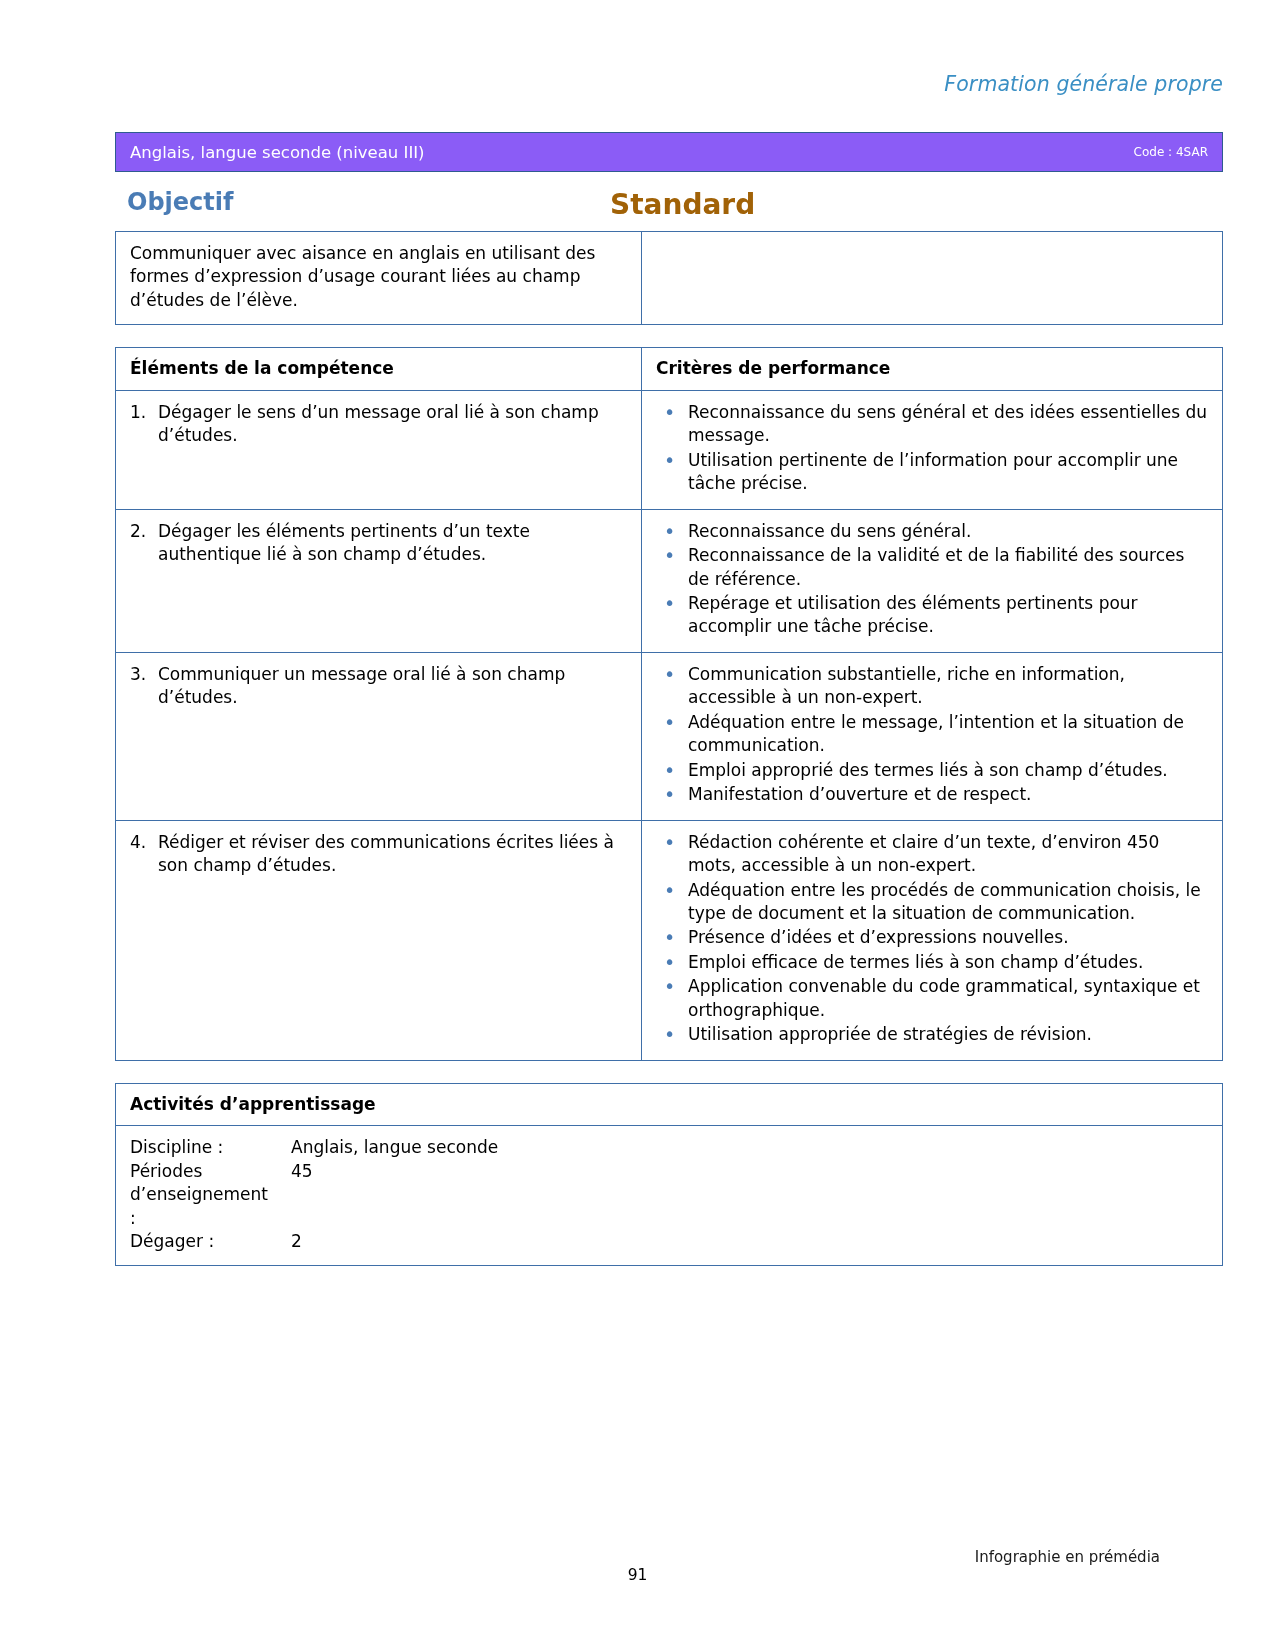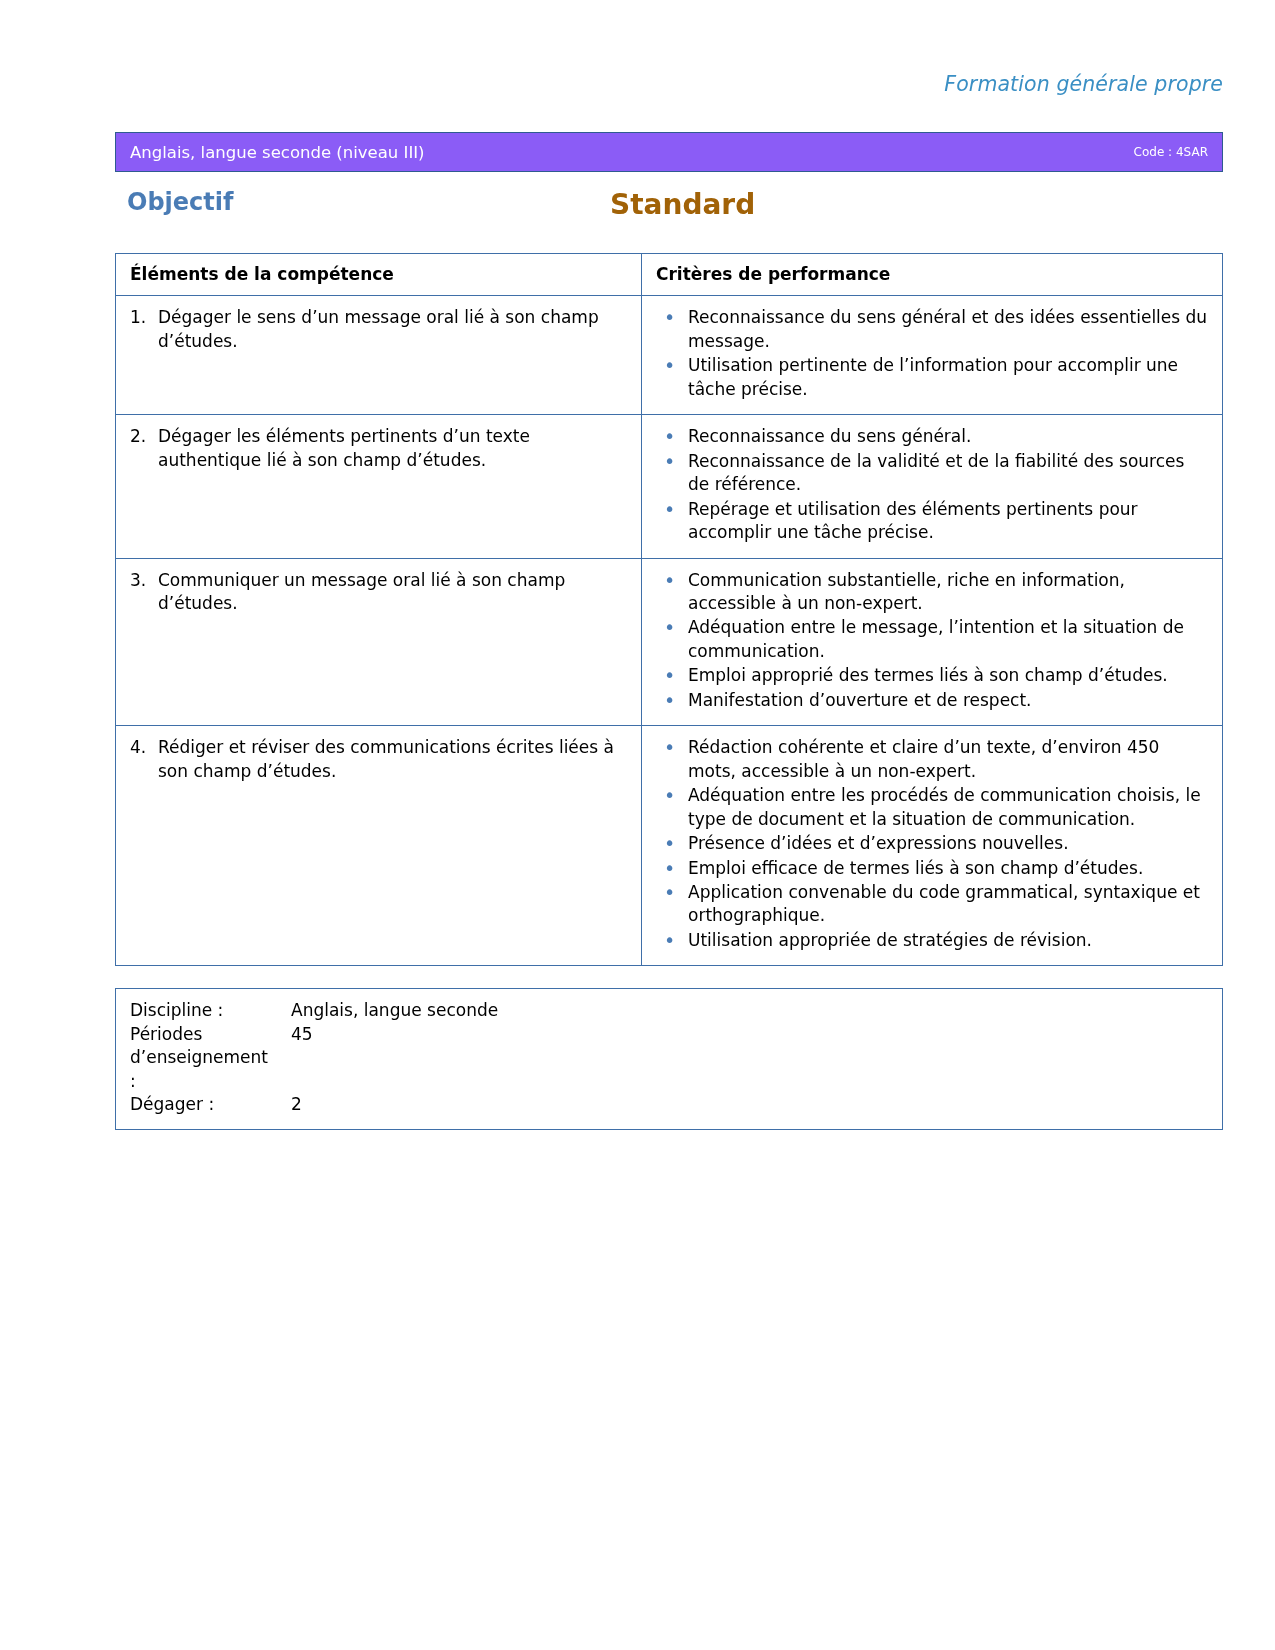--- a/index.html
+++ b/index.html
@@ -169,20 +169,26 @@
     <span class="right">Code : 4SAR</span>
   </div>
 
   <div class="headings">
     <div class="h-objectif">Objectif</div>
     <div class="h-standard">Standard</div>
   </div>
 
   <table class="block">
     <tbody>
+    <tr class="enonce-body">
+      <td class="col-left">
+        <div class="enonce-text">Communiquer avec aisance en anglais en utilisant des formes d’expression d’usage courant liées au champ d’études de l’élève.</div>
+      </td>
+      <td class="col-right"></td>
+    </tr>
   </tbody>
     </table>
 
   <table class="block">
     <tbody>
         <tr>
       <th class="col-left">Éléments de la compétence</th>
       <th class="col-right">Critères de performance</th>
     </tr>
 
@@ -258,33 +264,40 @@
           <li>Application convenable du code grammatical, syntaxique et orthographique.</li>
           <li>Utilisation appropriée de stratégies de révision.</li>
         </ul>
       </td>
     </tr>
   </tbody>
     </table>
 
   <table class="block">
     <tbody>
+        <tr>
+      <th colspan="2">Activités d’apprentissage</th>
+    </tr>
     <tr>
       <td colspan="2" class="activities-body">
         <div class="act-row">
           <span class="act-label">Discipline :</span>
           <span class="act-value">Anglais, langue seconde</span>
         </div>
         <div class="act-row">
           <span class="act-label">Périodes d’enseignement :</span>
           <span class="act-value">45</span>
         </div>
         <div class="act-row">
           <span class="act-label">Dégager :</span>
           <span class="act-value">2</span>
         </div>
       </td>
     </tr>
   </tbody>
     </table>
 
+  <div class="footer">
+    <div class="footer-right">Infographie en prémédia</div>
+    <div class="page-number">91</div>
+  </div>
 
 </div>
 
 </body></html>

